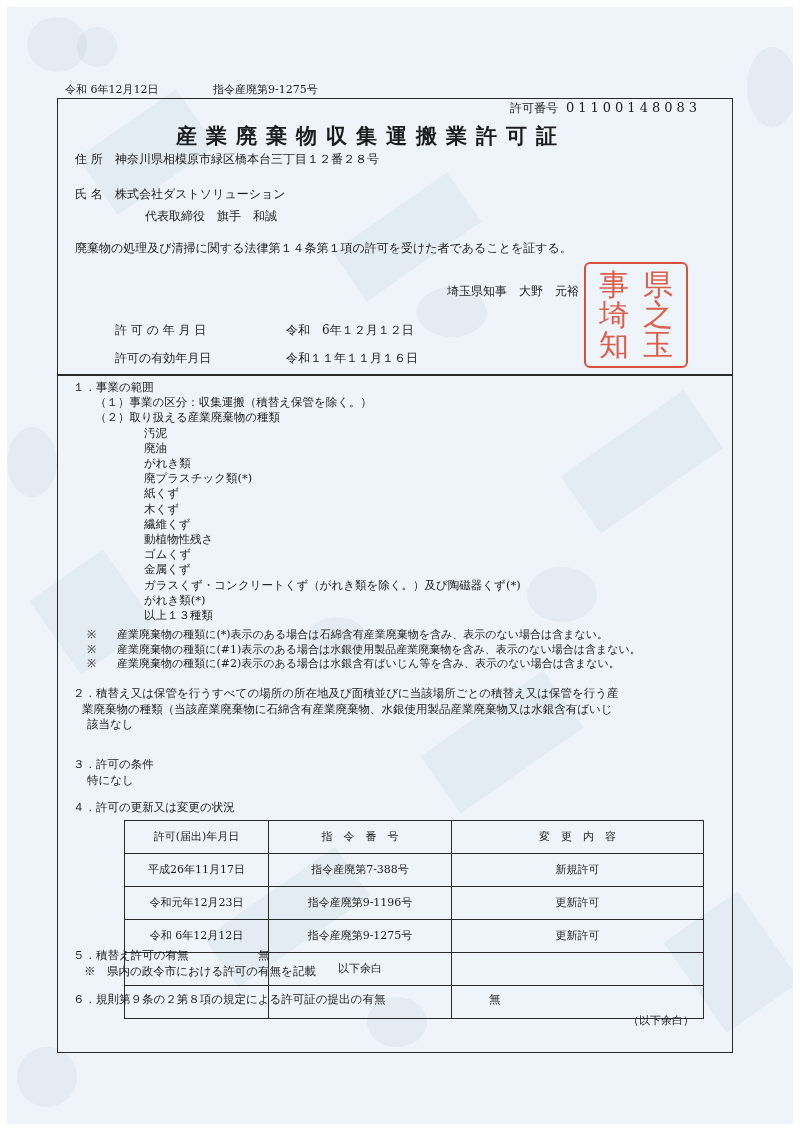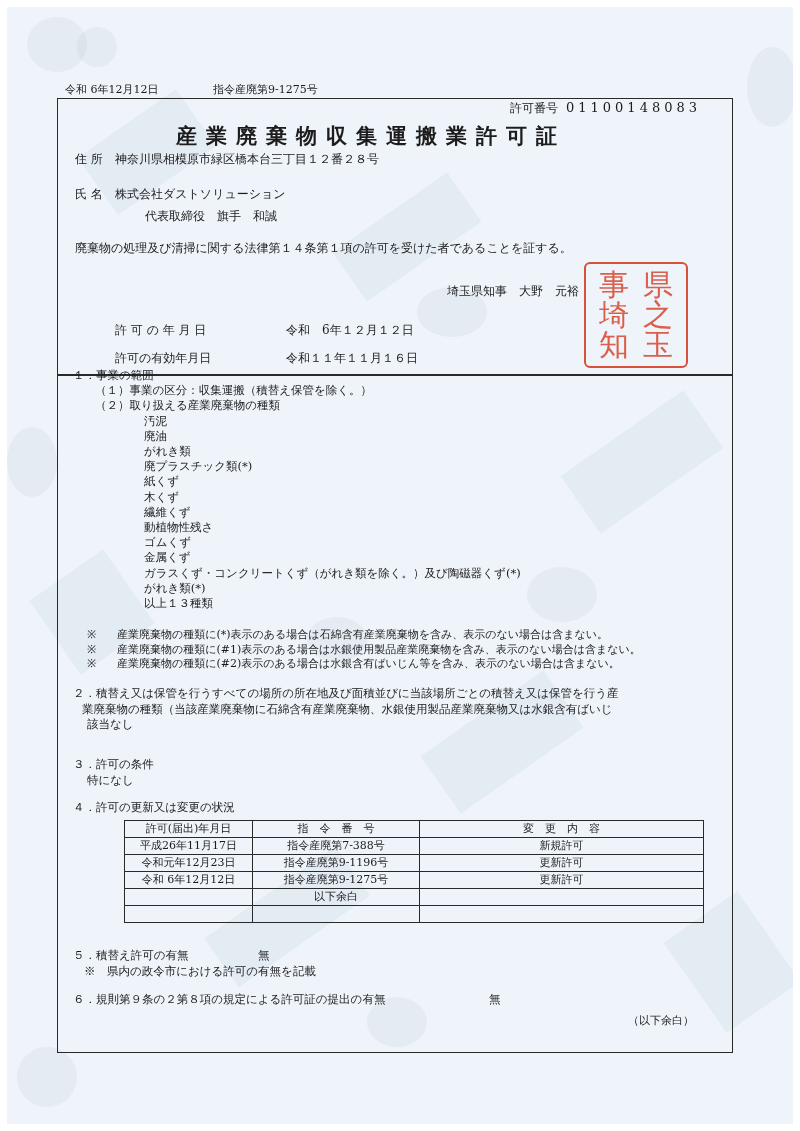--- a/index.html
+++ b/index.html
@@ -44,33 +44,33 @@
     border: 2.5px solid #d9503a; border-radius: 6px; box-sizing: border-box;
     color: #d9503a; font-family: "DejaVu Serif", serif;
   }
   .seal-grid {
     position: absolute; inset: 6px; display: grid;
     grid-template-columns: 1fr 1fr 1fr; grid-template-rows: 1fr 1fr;
     font-size: 30px; line-height: 1; text-align: center; align-items: center;
     writing-mode: vertical-rl;
   }
   .seal-grid span { writing-mode: horizontal-tb; font-weight: 300; opacity: 0.9; }
-  .list { position: absolute; left: 73px; top: 368px; font-size: 11.5px; line-height: 15.2px; }
+  .list { position: absolute; left: 73px; top: 380px; font-size: 11.5px; line-height: 15.2px; }
   .list .l1 { padding-left: 0; }
   .list .l2 { padding-left: 22px; }
   .list .l3 { padding-left: 71px; }
   .notes { position: absolute; left: 87px; top: 628px; font-size: 11px; line-height: 14.5px; }
   .notes .mark { display: inline-block; width: 30px; }
   .sec { position: absolute; left: 73px; font-size: 11.5px; line-height: 15.5px; }
   table.hist {
     position: absolute; left: 124px; top: 820px; width: 580px;
     border-collapse: collapse; font-size: 11px;
   }
   table.hist td {
-    border: 1.5px solid #2a2a2a; height: 16px; padding: 0; text-align: center;
+    border: 1.5px solid #2a2a2a; height: 16px; padding: 8px; text-align: center;
     line-height: 16px;
   }
   table.hist td.c1 { width: 127px; }
   table.hist td.c2 { width: 166px; }
 </style>
 </head>
 <body>
 
 <div class="paper">
 

